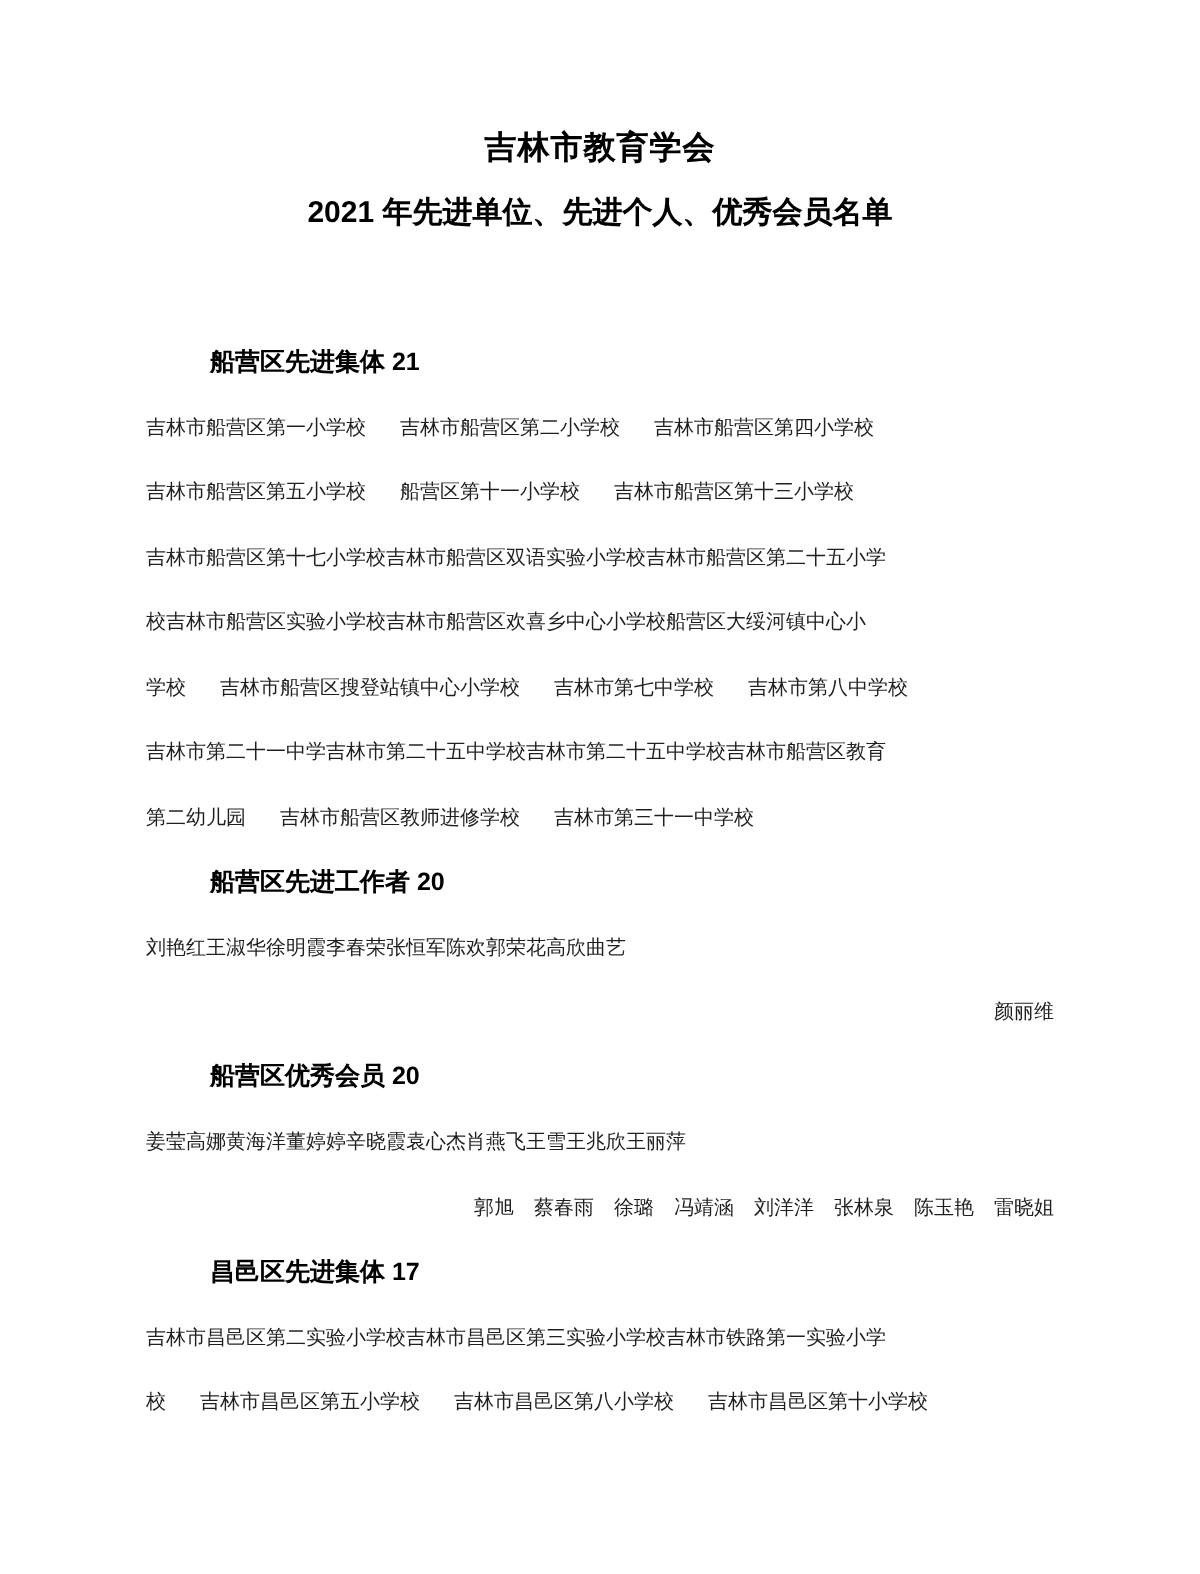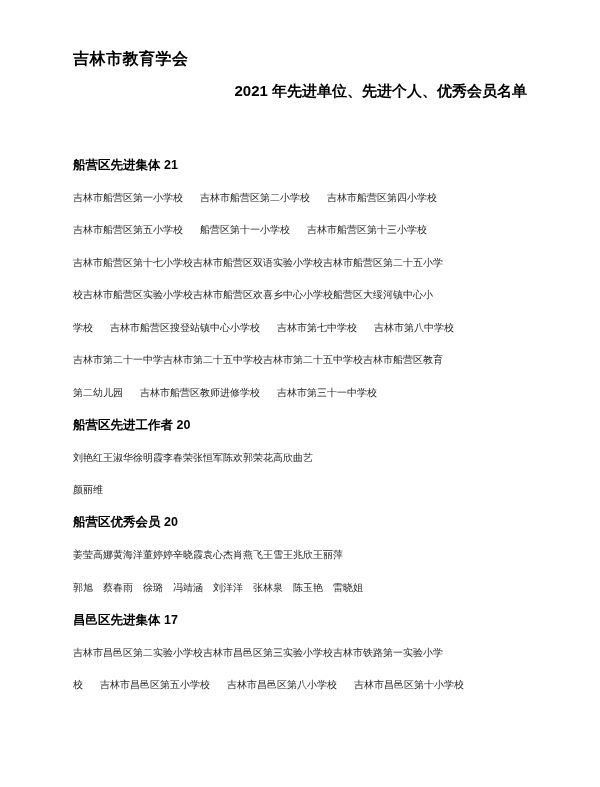--- a/index.html
+++ b/index.html
@@ -15,59 +15,62 @@
     color: #1f1f1f;
   }
   .page {
     box-sizing: border-box;
     width: 600px;
     height: 787px;
     padding: 0 73px;
     background: #ffffff;
   }
   .doc-title {
-    padding-top: 49px;
+    padding-top: 35px;
     font-size: 16px;
     line-height: 20px;
     font-weight: 700;
-    text-align: left;
+    text-align: center;
     color: #000000;
     letter-spacing: 0.5px;
+    margin-top: 30px;
   }
   .doc-subtitle {
     margin-top: 12px;
     font-size: 15px;
     line-height: 20px;
     font-weight: 700;
-    text-align: right;
+    text-align: center;
     color: #000000;
   }
   .content {
     margin-top: 48px;
   }
   .row {
     height: 32.5px;
     display: flex;
     align-items: center;
     font-size: 10px;
     white-space: nowrap;
   }
   .row.head {
     font-weight: 700;
     color: #000000;
     font-size: 12.5px;
+    margin-left: 32px;
   }
   .row.spread {
     justify-content: flex-start;
   }
   .row.gap {
     gap: 17px;
   }
   .row.gap-sm {
     gap: 10px;
+    justify-content: flex-end;
   }
   .row span {
     display: inline-block;
   }
 </style>
 </head>
 <body>
 
 <div class="page">
   <header>

